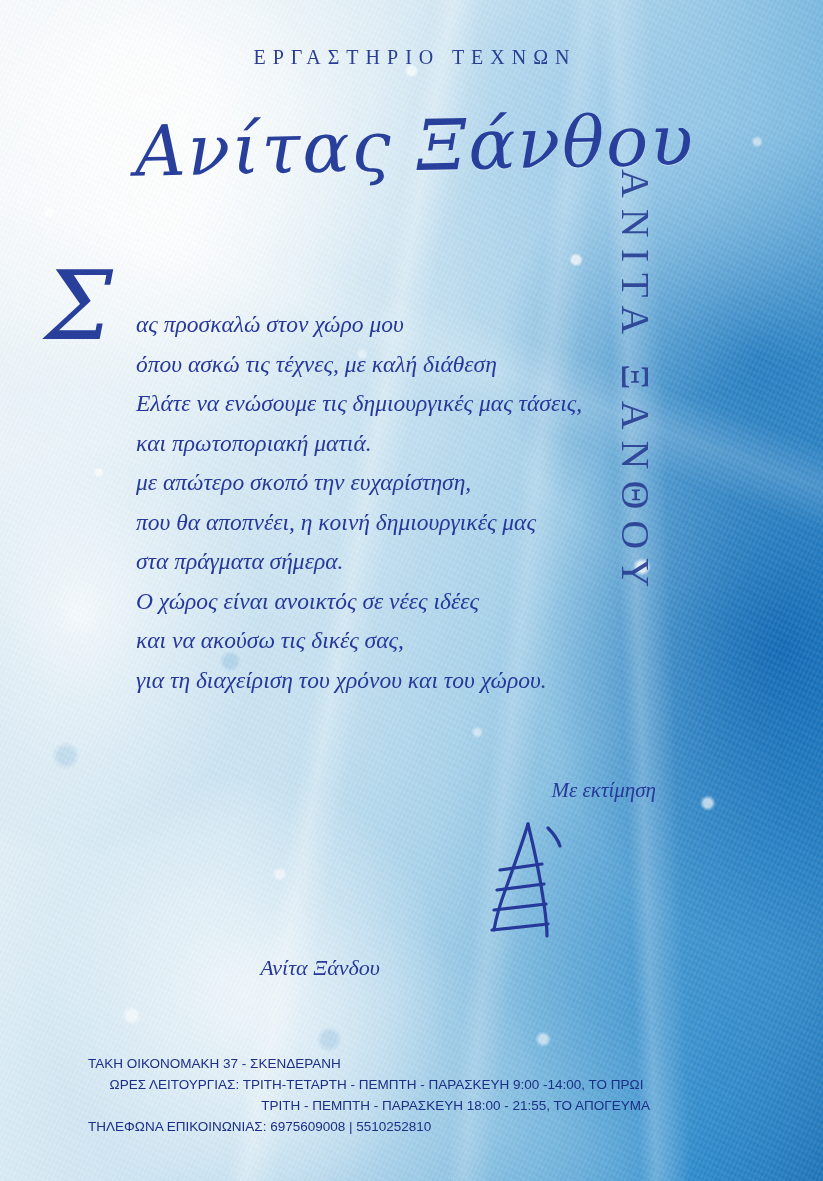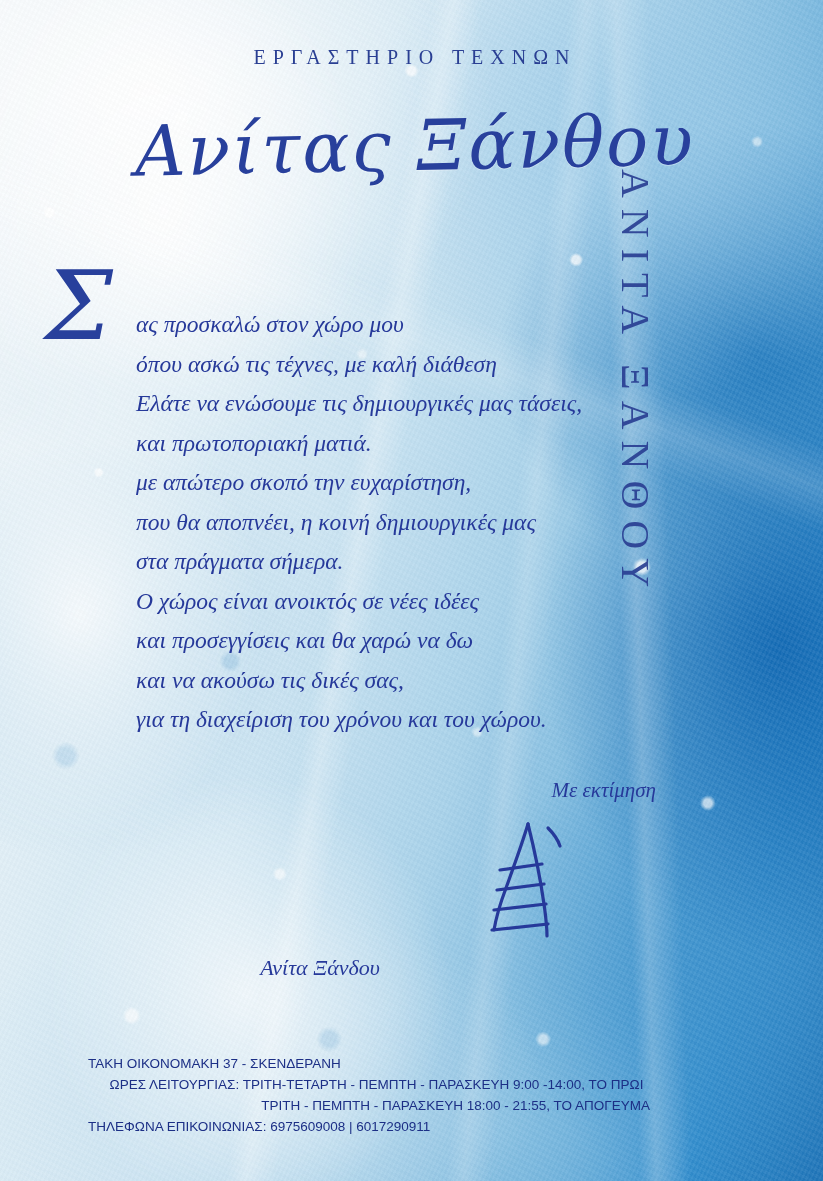--- a/index.html
+++ b/index.html
@@ -221,21 +221,20 @@
 
   <div class="body-text">
     <div>ας προσκαλώ στον χώρο μου</div>
     <div>όπου ασκώ τις τέχνες, με καλή διάθεση</div>
     <div>Ελάτε να ενώσουμε τις δημιουργικές μας τάσεις,</div>
     <div>και πρωτοποριακή ματιά.</div>
     <div>με απώτερο σκοπό την ευχαρίστηση,</div>
     <div>που θα αποπνέει, η  κοινή δημιουργικές μας</div>
     <div>στα πράγματα σήμερα.</div>
     <div>Ο χώρος είναι ανοικτός σε νέες ιδέες</div>
-    <div>και προσεγγίσεις και θα χαρώ να δω</div>
     <div>και να ακούσω τις δικές σας,</div>
     <div>για τη διαχείριση του χρόνου και του χώρου.</div>
   </div>
 
   <div class="closing">Με εκτίμηση</div>
 
   <div class="signature">
     <svg viewBox="0 0 120 130" width="120" height="130" aria-hidden="true">
       <g fill="none" stroke="#26399a" stroke-width="3.2" stroke-linecap="round" stroke-linejoin="round">
         <path d="M58 6 C52 26, 44 48, 36 70 C30 86, 26 100, 24 112"></path>
@@ -250,16 +249,16 @@
   </div>
 
   <div class="signed-name">Ανίτα Ξάνδου</div>
 
   <div class="side-title">ΑΝΙΤΑ ΞΑΝΘΟΥ</div>
 
   <div class="footer">
     <div class="l1">ΤΑΚΗ ΟΙΚΟΝΟΜΑΚΗ 37 - ΣΚΕΝΔΕΡΑΝΗ</div>
     <div class="l2">ΩΡΕΣ ΛΕΙΤΟΥΡΓΙΑΣ:  ΤΡΙΤΗ-ΤΕΤΑΡΤΗ - ΠΕΜΠΤΗ - ΠΑΡΑΣΚΕΥΗ  9:00 -14:00, ΤΟ ΠΡΩΙ</div>
     <div class="l3">ΤΡΙΤΗ - ΠΕΜΠΤΗ - ΠΑΡΑΣΚΕΥΗ  18:00 - 21:55,  ΤΟ ΑΠΟΓΕΥΜΑ</div>
-    <div class="l4">ΤΗΛΕΦΩΝΑ ΕΠΙΚΟΙΝΩΝΙΑΣ: 6975609008 | 6017290911</div>
+    <div class="l4">ΤΗΛΕΦΩΝΑ ΕΠΙΚΟΙΝΩΝΙΑΣ: 6975609008 | 5510252810</div>
   </div>
 
 </div>
 
 </body></html>

